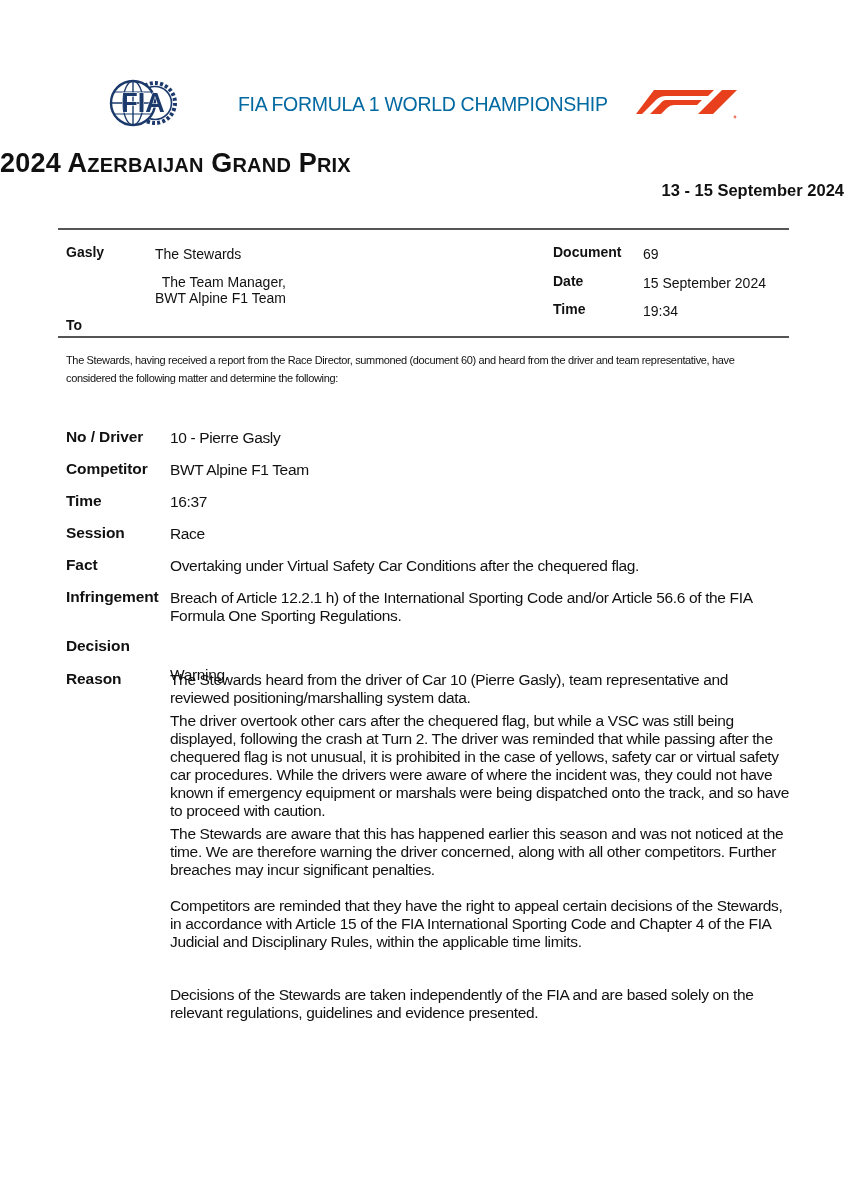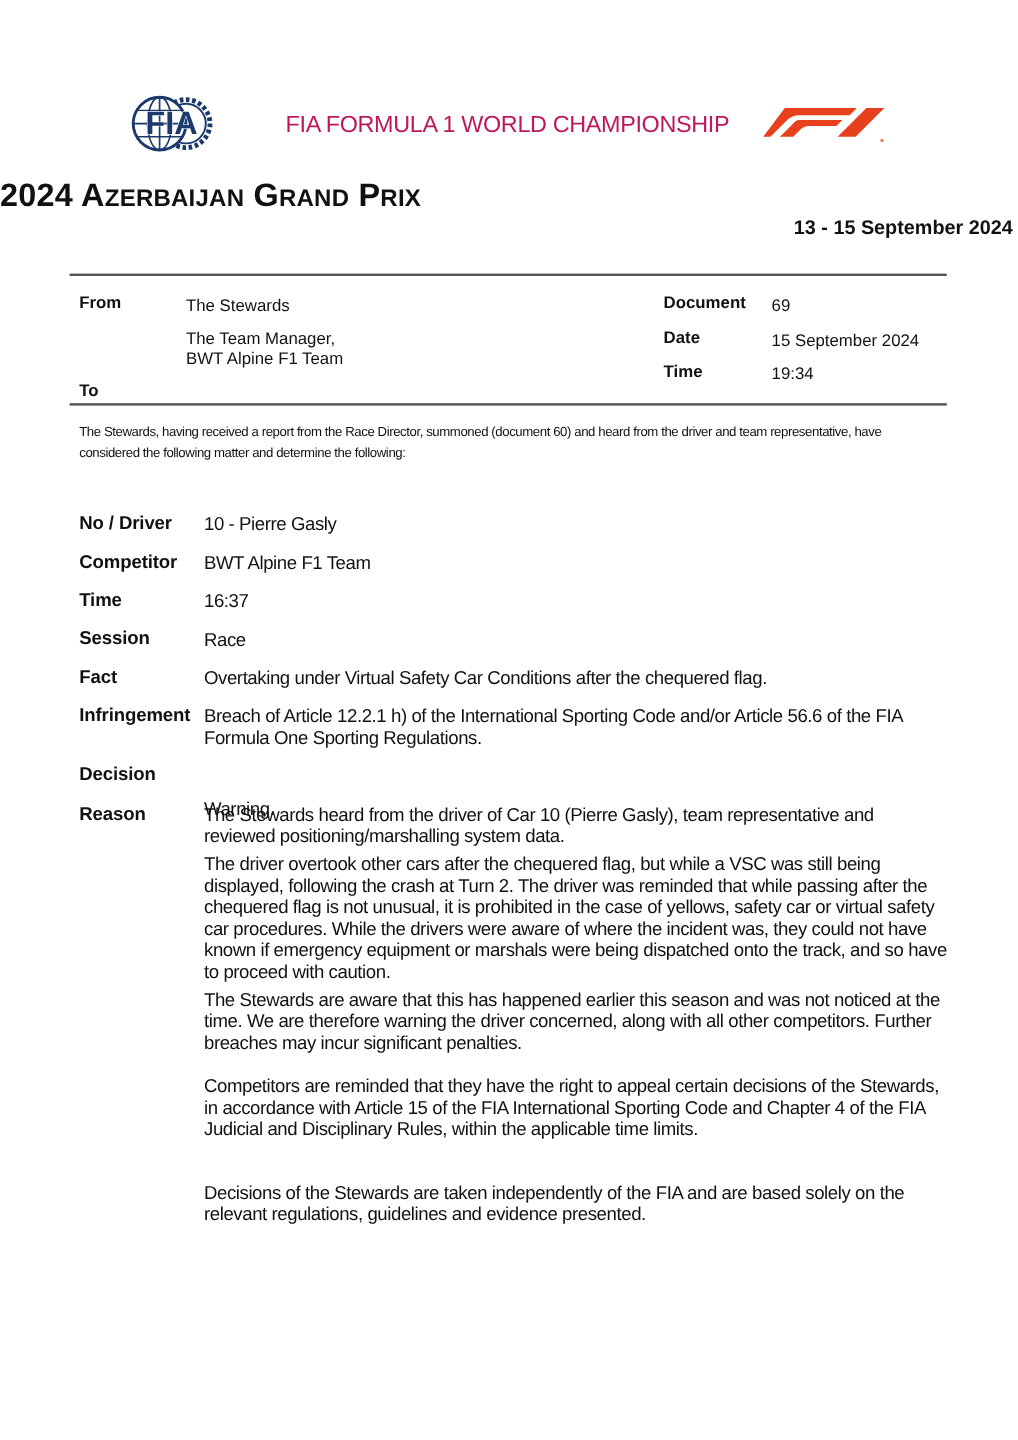--- a/index.html
+++ b/index.html
@@ -2,36 +2,36 @@
 <html><head>
   <meta charset="utf-8">
   <style>
     html, body { margin: 0; padding: 0; background: #ffffff; }
     body { width: 848px; height: 1200px; position: relative; overflow: hidden;
            font-family: "Liberation Sans", sans-serif; color: #111; }
     .abs { position: absolute; }
 
     
     #fia-logo { left: 108px; top: 78px; width: 72px; height: 50px; }
-    #championship { left: 238px; top: 93px; font-size: 19.5px; color: #be185d;
+    #championship { left: 238px; top: 93px; font-size: 19.5px; color: #0369a1;
       letter-spacing: -0.3px; font-weight: 400; white-space: nowrap; }
     #f1-logo { left: 636px; top: 86px; width: 106px; height: 34px; }
 
     #event-title { left: 0; width: 848px; top: 148px; text-align: left;
       font-size: 27px; font-weight: 700; letter-spacing: 0.2px; }
     #event-title .sc { font-size: 20px; }
     #event-dates { left: 0; width: 844px; top: 181px; text-align: right;
       font-size: 16.5px; font-weight: 700; }
 
     .rule { left: 58px; width: 731px; height: 0; border-top: 2px solid #555; }
     #rule-top { top: 228px; }
     #rule-bottom { top: 336px; }
 
     .hdr-label { font-size: 14px; font-weight: 700; }
-    .hdr-value { font-size: 14px; line-height: 16px; }
+    .hdr-value { font-size: 14px; line-height: 16px; text-align: right; }
 
     #from-label { left: 66px; top: 244px; }
     #from-value { left: 155px; top: 246px; }
     #to-label { left: 66px; top: 273px; margin-top: 44px; }
     #to-value { left: 155px; top: 274px; }
 
     #doc-label { left: 553px; top: 244px; }
     #doc-value { left: 643px; top: 246px; }
     #date-label { left: 553px; top: 273px; }
     #date-value { left: 643px; top: 275px; }
@@ -98,21 +98,21 @@
   <span><span>A</span><span class="sc">ZERBAIJAN</span></span>
   <span> </span>
   <span><span>G</span><span class="sc">RAND</span></span>
   <span> </span>
   <span><span>P</span><span class="sc">RIX</span></span>
 </div>
 <div id="event-dates" class="abs">13 - 15 September 2024</div>
 
 <div id="rule-top" class="abs rule"></div>
 
-<div id="from-label" class="abs hdr-label">From</div>
+<div id="from-label" class="abs hdr-label">Gasly</div>
 <div id="from-value" class="abs hdr-value">The Stewards</div>
 <div id="to-label" class="abs hdr-label">To</div>
 <div id="to-value" class="abs hdr-value">
   <div>The Team Manager,</div>
   <div>BWT Alpine F1 Team</div>
 </div>
 
 <div id="doc-label" class="abs hdr-label">Document</div>
 <div id="doc-value" class="abs hdr-value">69</div>
 <div id="date-label" class="abs hdr-label">Date</div>

